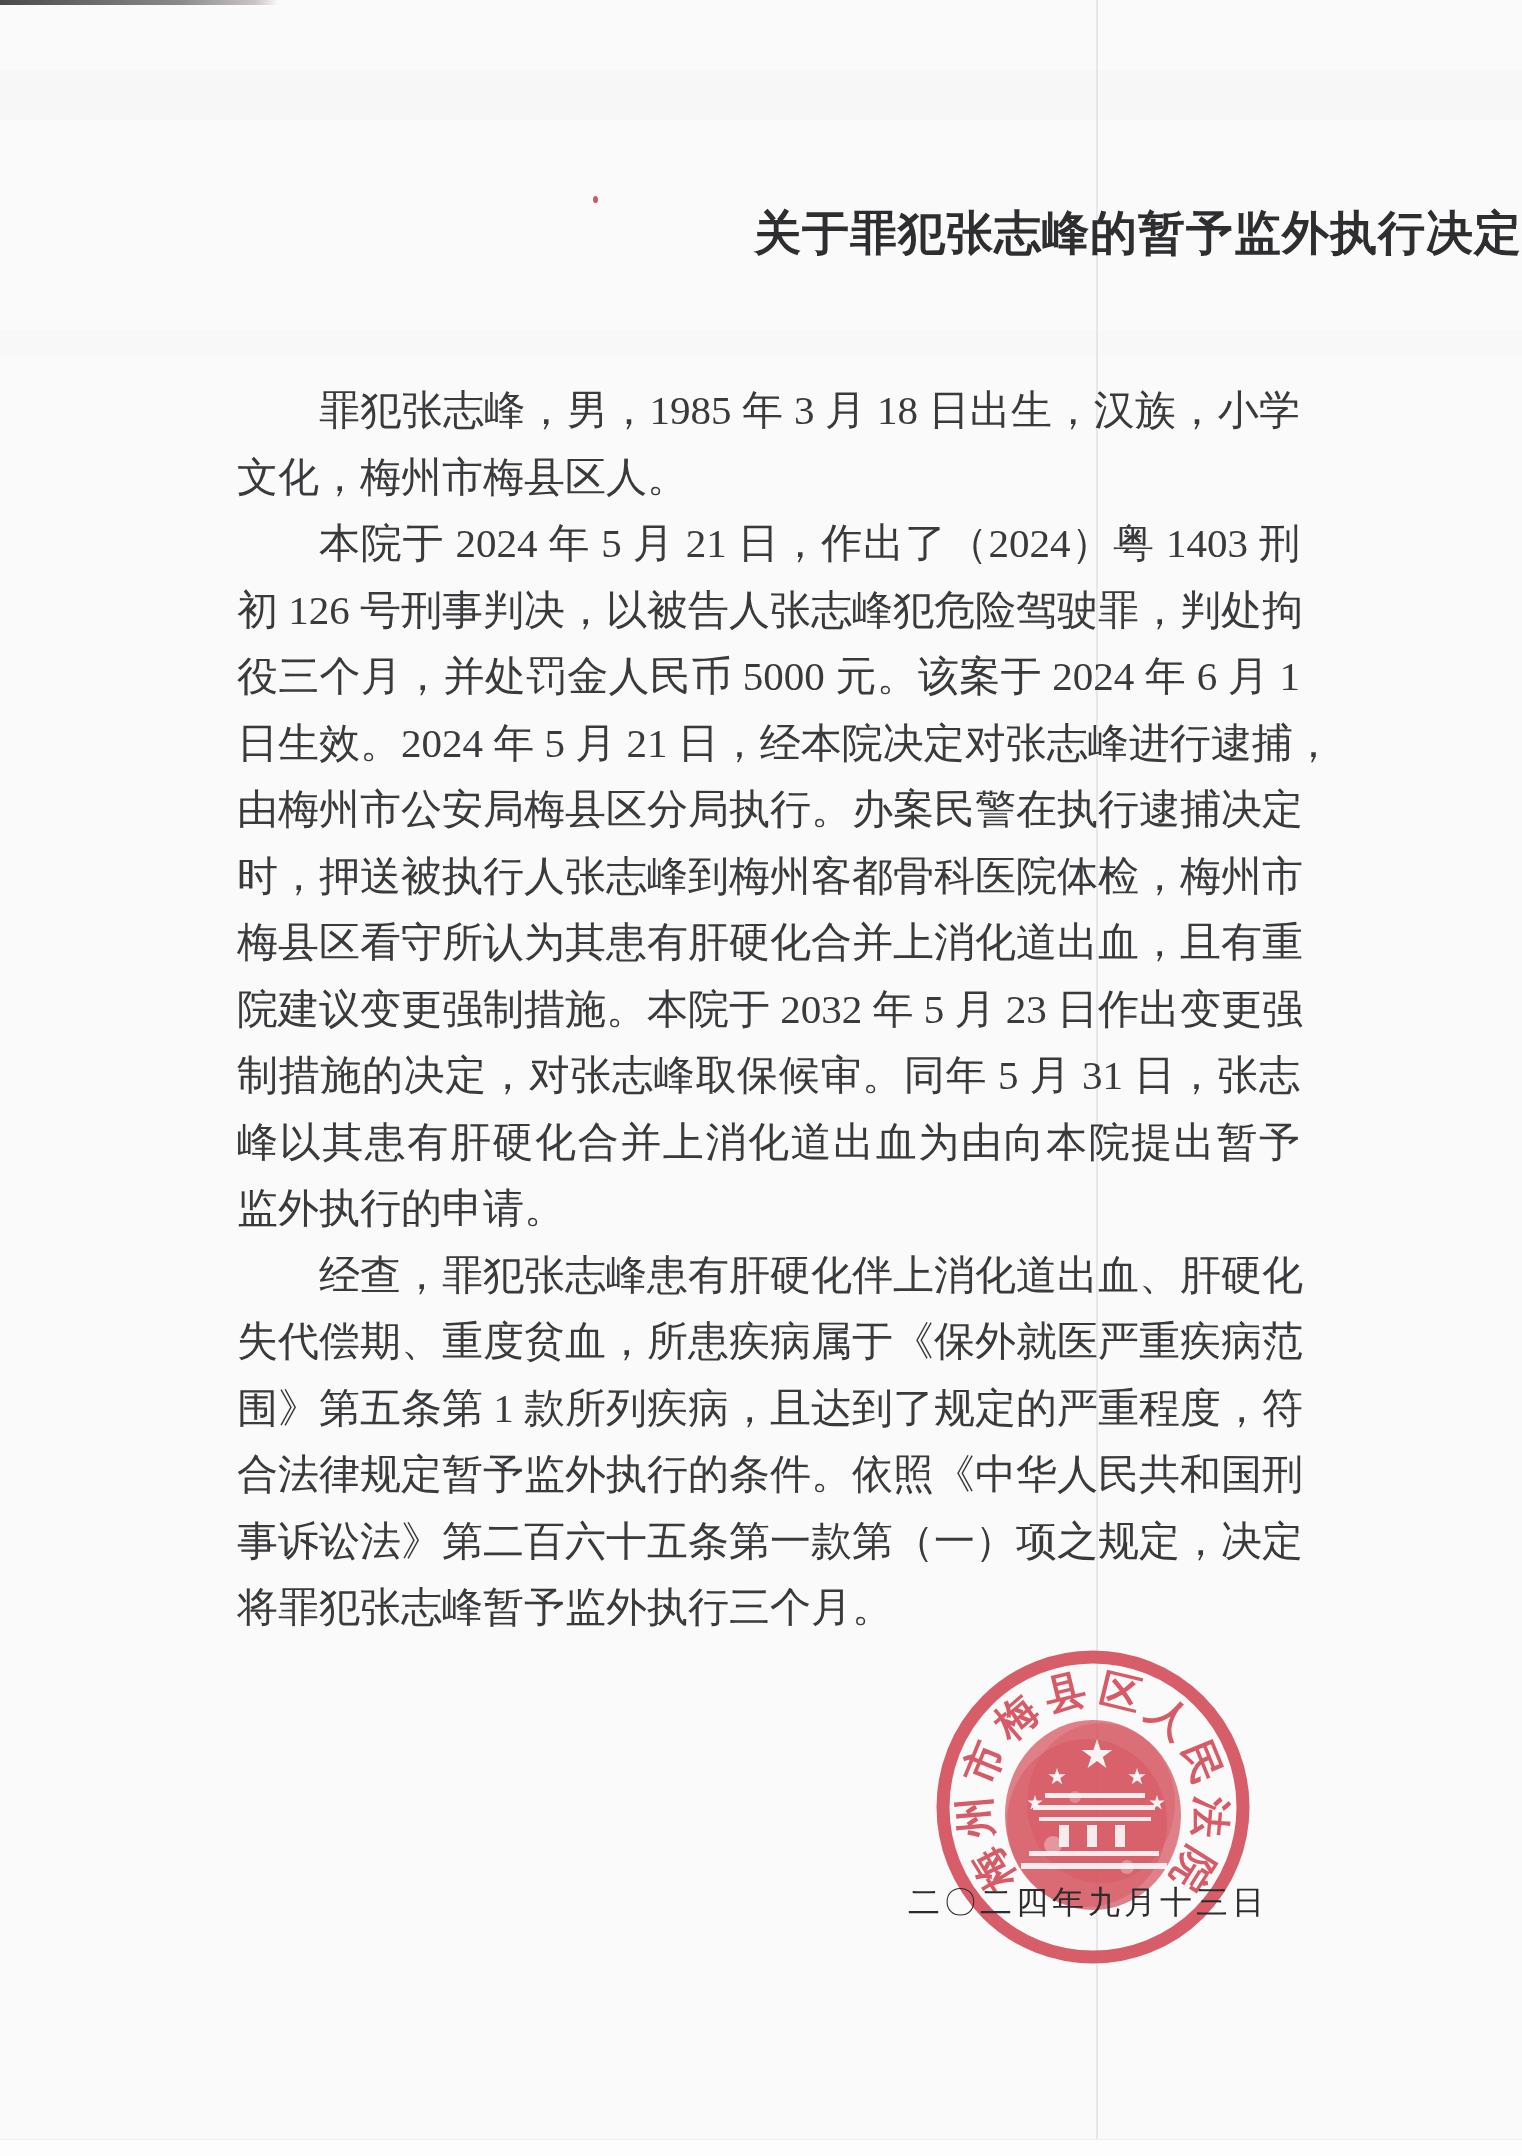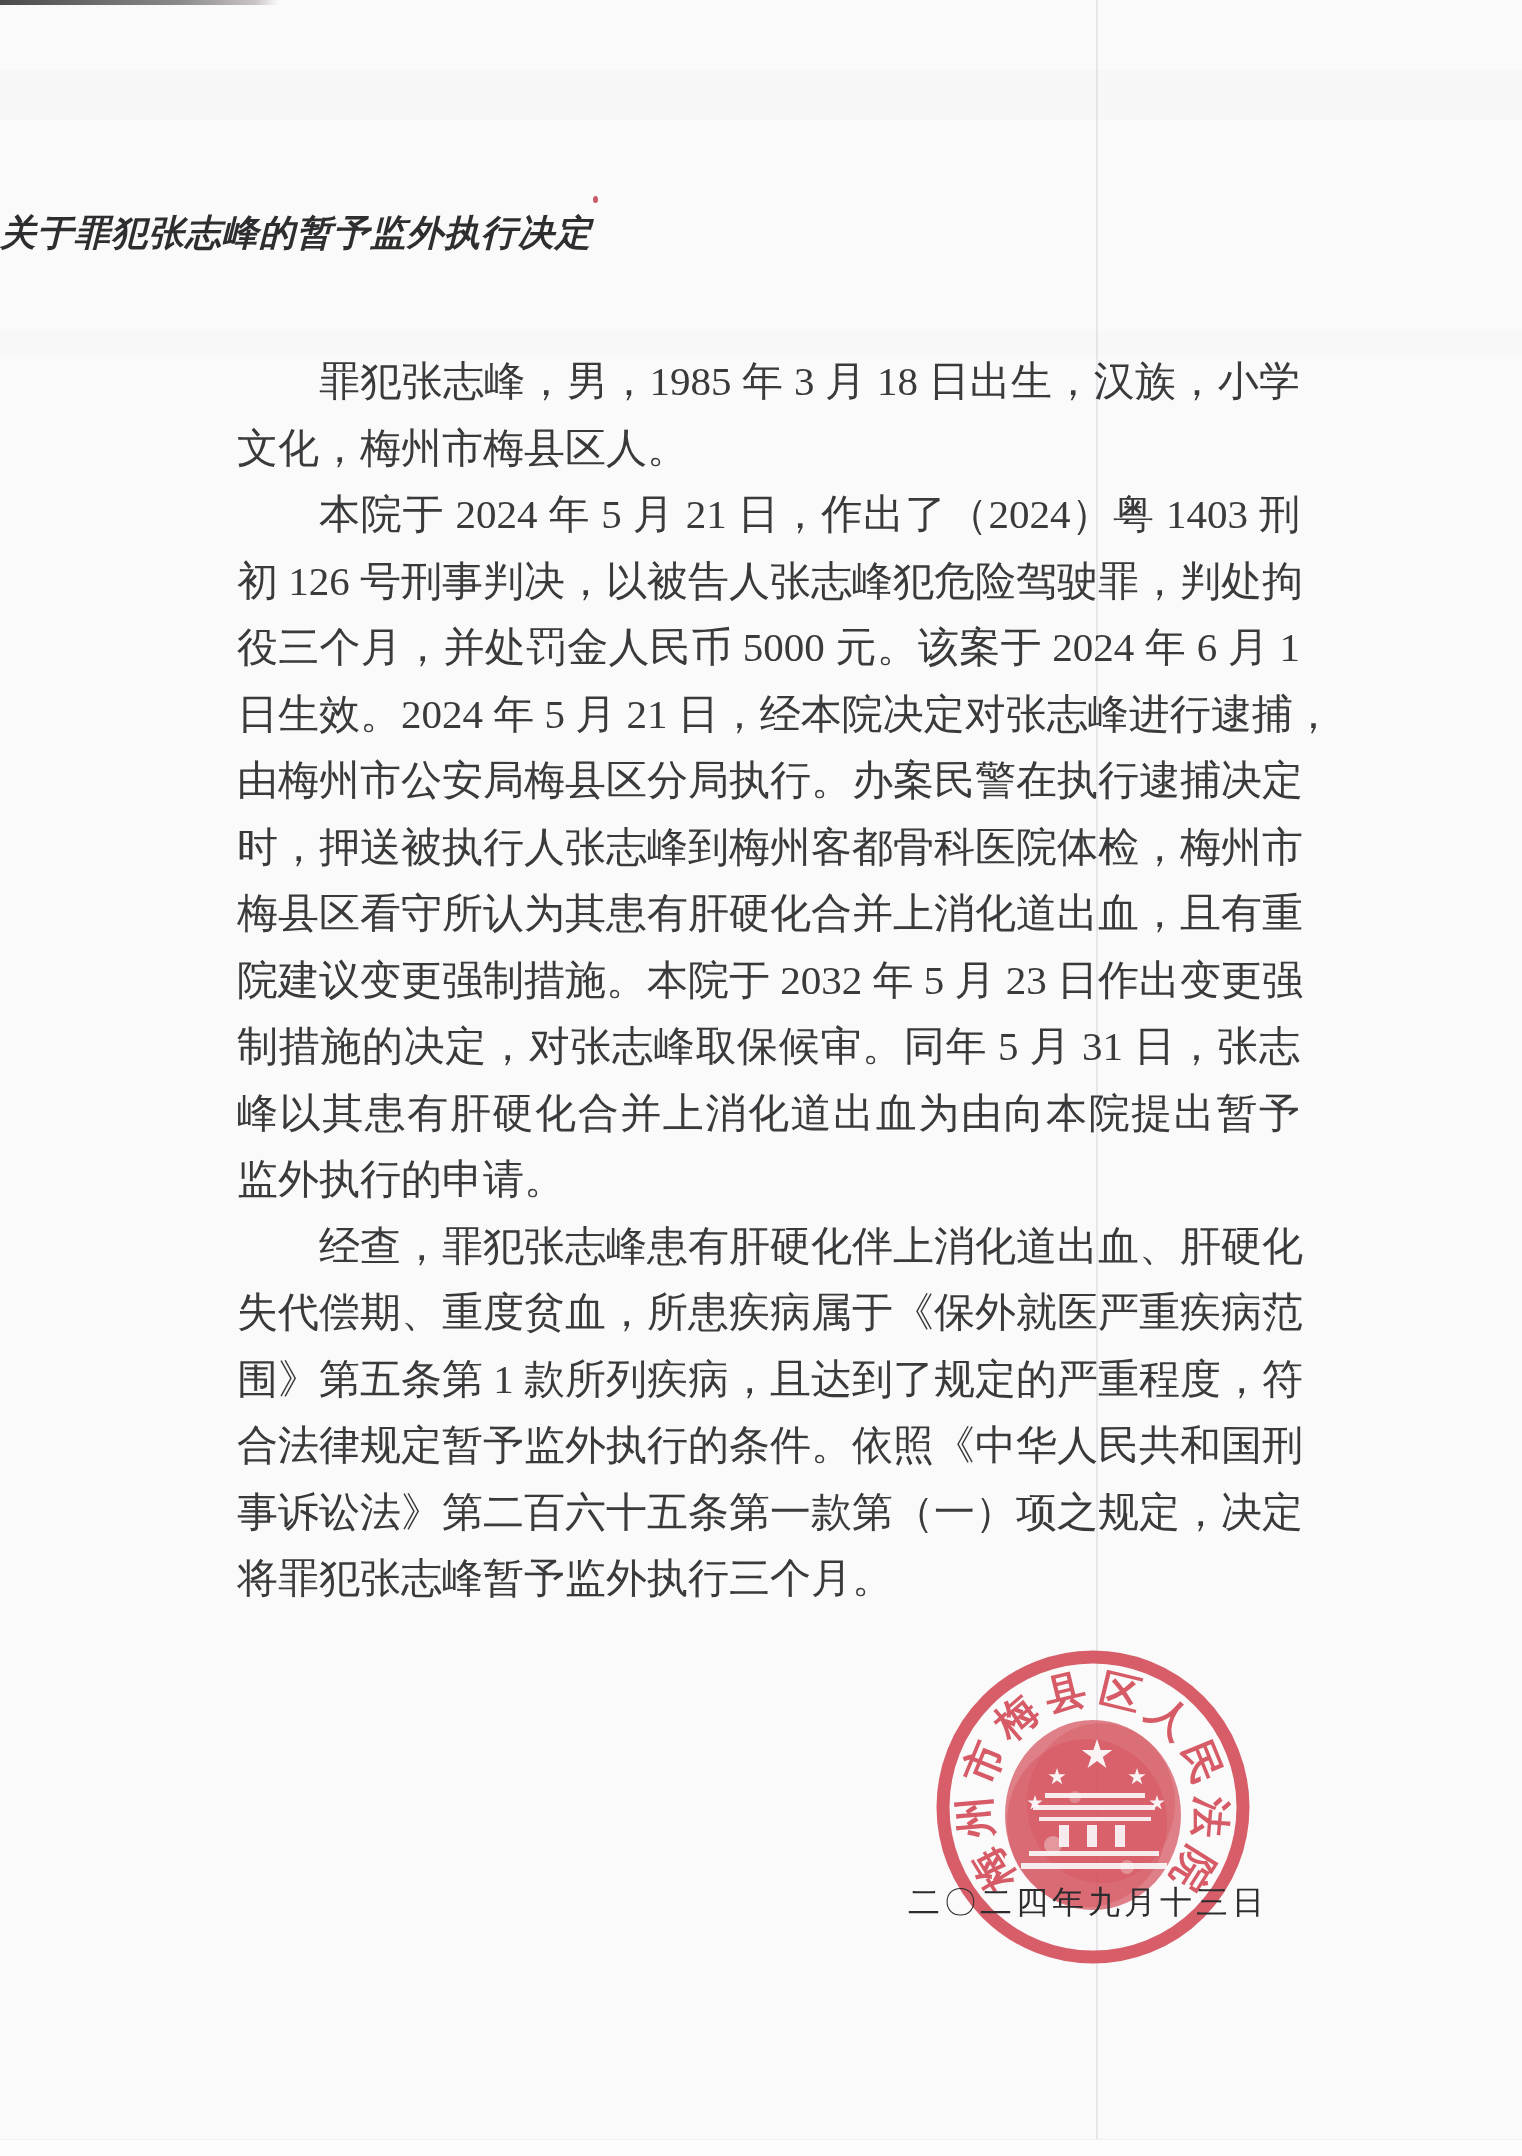--- a/index.html
+++ b/index.html
@@ -27,25 +27,25 @@
   .scan-bottom-edge {
     position:absolute; left:0; bottom:0; width:100%; height:16px;
     background:#fdfdfe; border-top:1px solid rgba(0,0,0,0.05);
   }
   .red-speck {
     position:absolute; left:593px; top:196px; width:5px; height:7px;
     background:#bf3c4c; border-radius:50%; opacity:0.85;
   }
   .doc-title {
     position:absolute; top:198px; left:0; width:100%; height:70px;
-    line-height:70px; text-align:left;
-    font-size:36px; font-weight:700; letter-spacing:1px; color:#2e2e30;font-style:italic;
+    line-height:70px; text-align:right;
+    font-size:47px; font-weight:700; letter-spacing:1px; color:#2e2e30;
   }
   .doc-body {
-    position:absolute; left:237px; top:348px; width:1063px;
+    position:absolute; left:237px; top:377px; width:1063px;
     font-size:41px;
   }
   .doc-body p { margin:0; padding:0; }
   .line {
     height:66.5px; line-height:66.5px;
     white-space:nowrap;
     text-justify:inter-character;
   }
   .just { text-align:justify; text-align-last:justify; }
   .indent { padding-left:82px; }

